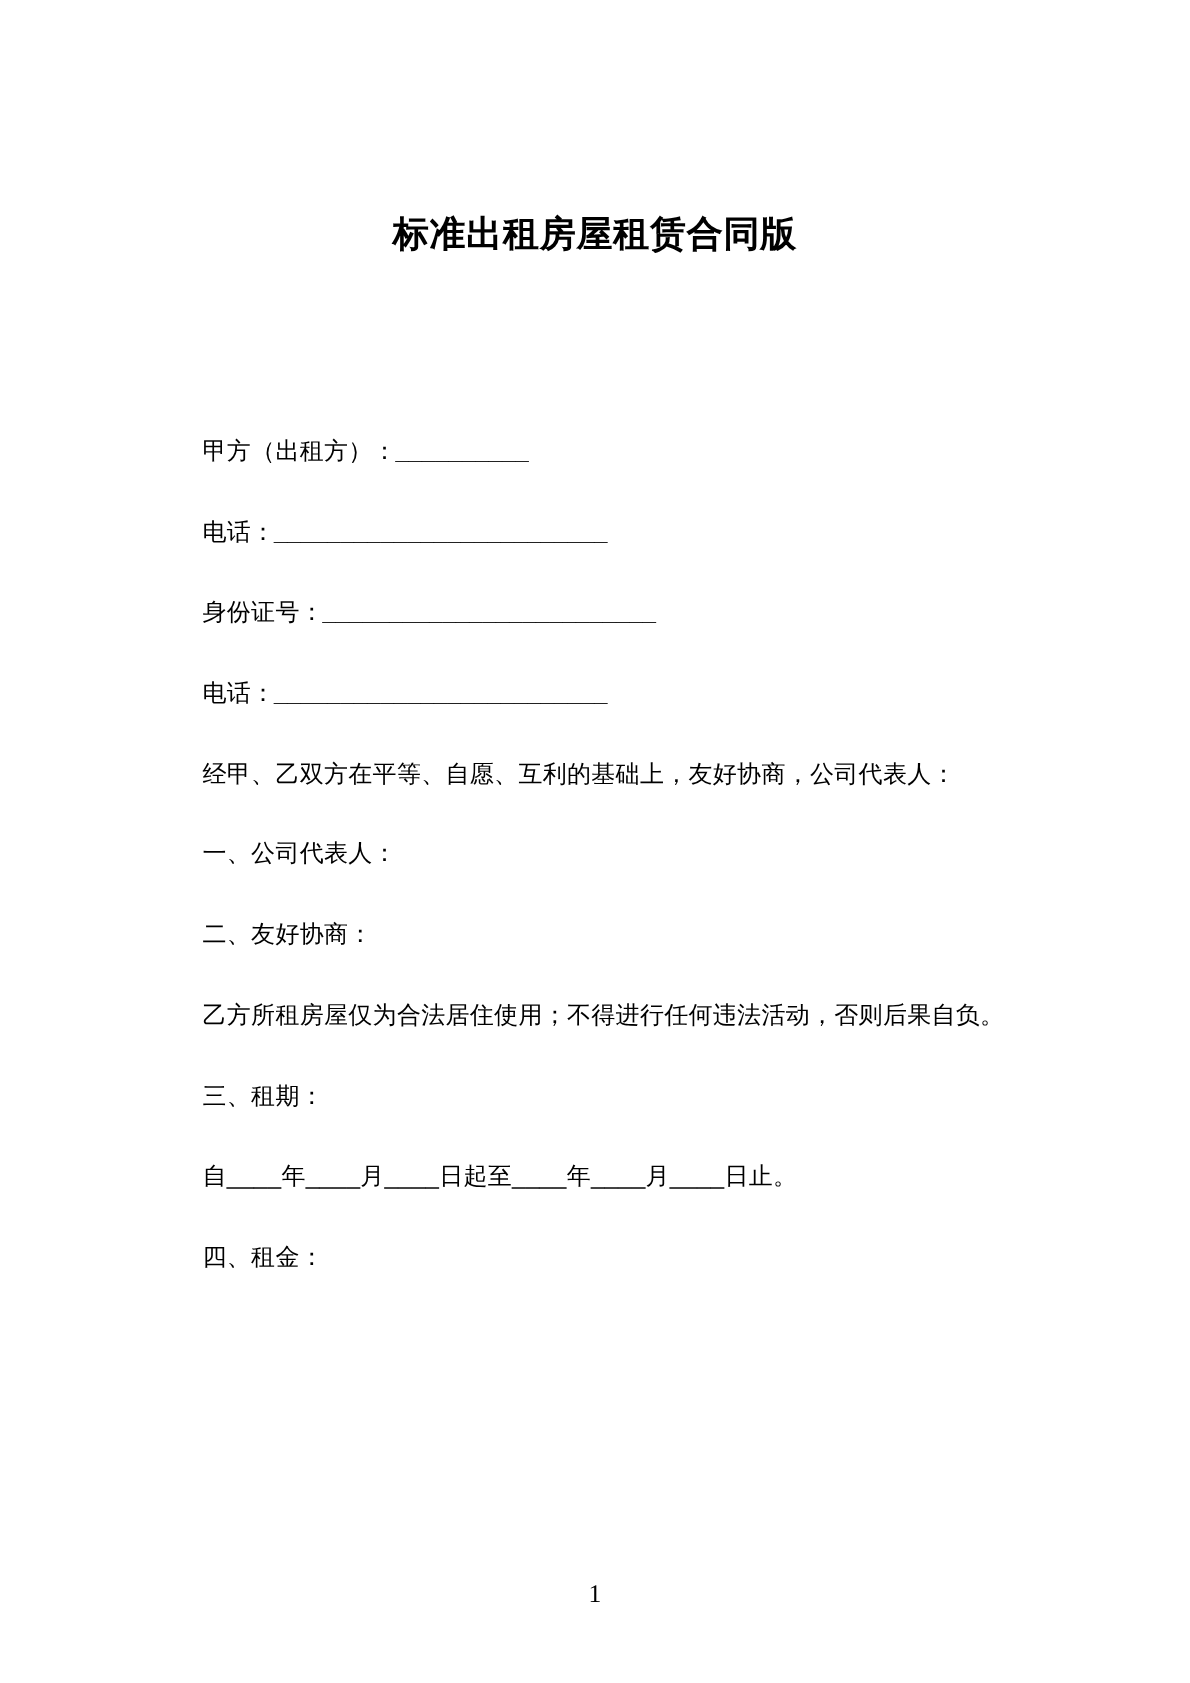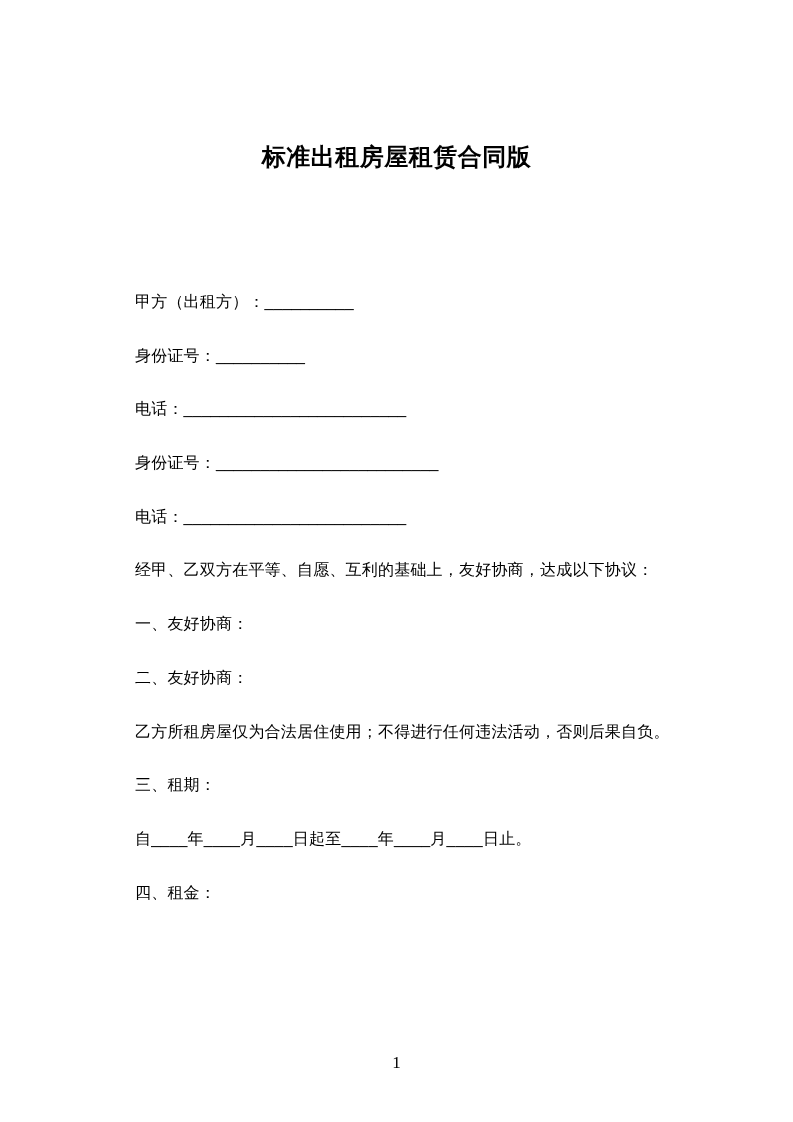--- a/index.html
+++ b/index.html
@@ -35,21 +35,21 @@
     width: 590px;
   }
   .doc-body p {
     font-size: 16px;
     line-height: 18px;
     margin: 0 0 35.7px 0;
     white-space: nowrap;
     letter-spacing: 0.2px;
   }
   .doc-body p:last-child { margin-bottom: 12px; }
-  .blank { letter-spacing: 0; }
+  .blank { letter-spacing: 0; font-style: italic; }
   .page-footer {
     position: absolute;
     top: 1053px;
     left: 0;
     width: 100%;
     text-align: center;
     font-family: "Liberation Serif", serif;
     font-size: 17px;
     line-height: 20px;
   }
@@ -58,32 +58,31 @@
 <body>
 
 <div class="page">
 
   <h1 class="doc-title">标准出租房屋租赁合同版</h1>
 
   <div class="doc-body">
 
     <p><span>甲方（出租方）：</span><span class="blank">__________</span></p>
 
-    <p><span>身份证号：</span><span class="blank">__________</span></p>
 
     <p><span>电话：</span><span class="blank">_________________________</span></p>
 
 
     <p><span>身份证号：</span><span class="blank">_________________________</span></p>
 
     <p><span>电话：</span><span class="blank">_________________________</span></p>
 
-    <p>经甲、乙双方在平等、自愿、互利的基础上，友好协商，达成以下协议：</p>
+    <p>经甲、乙双方在平等、自愿、互利的基础上，友好协商，公司代表人：</p>
 
-    <p>一、友好协商：</p>
+    <p>一、公司代表人：</p>
 
     <p>二、友好协商：</p>
     <p>乙方所租房屋仅为合法居住使用；不得进行任何违法活动，否则后果自负。</p>
 
     <p>三、租期：</p>
     <p>自____年____月____日起至____年____月____日止。</p>
 
     <p>四、租金：</p>
 
   </div>

